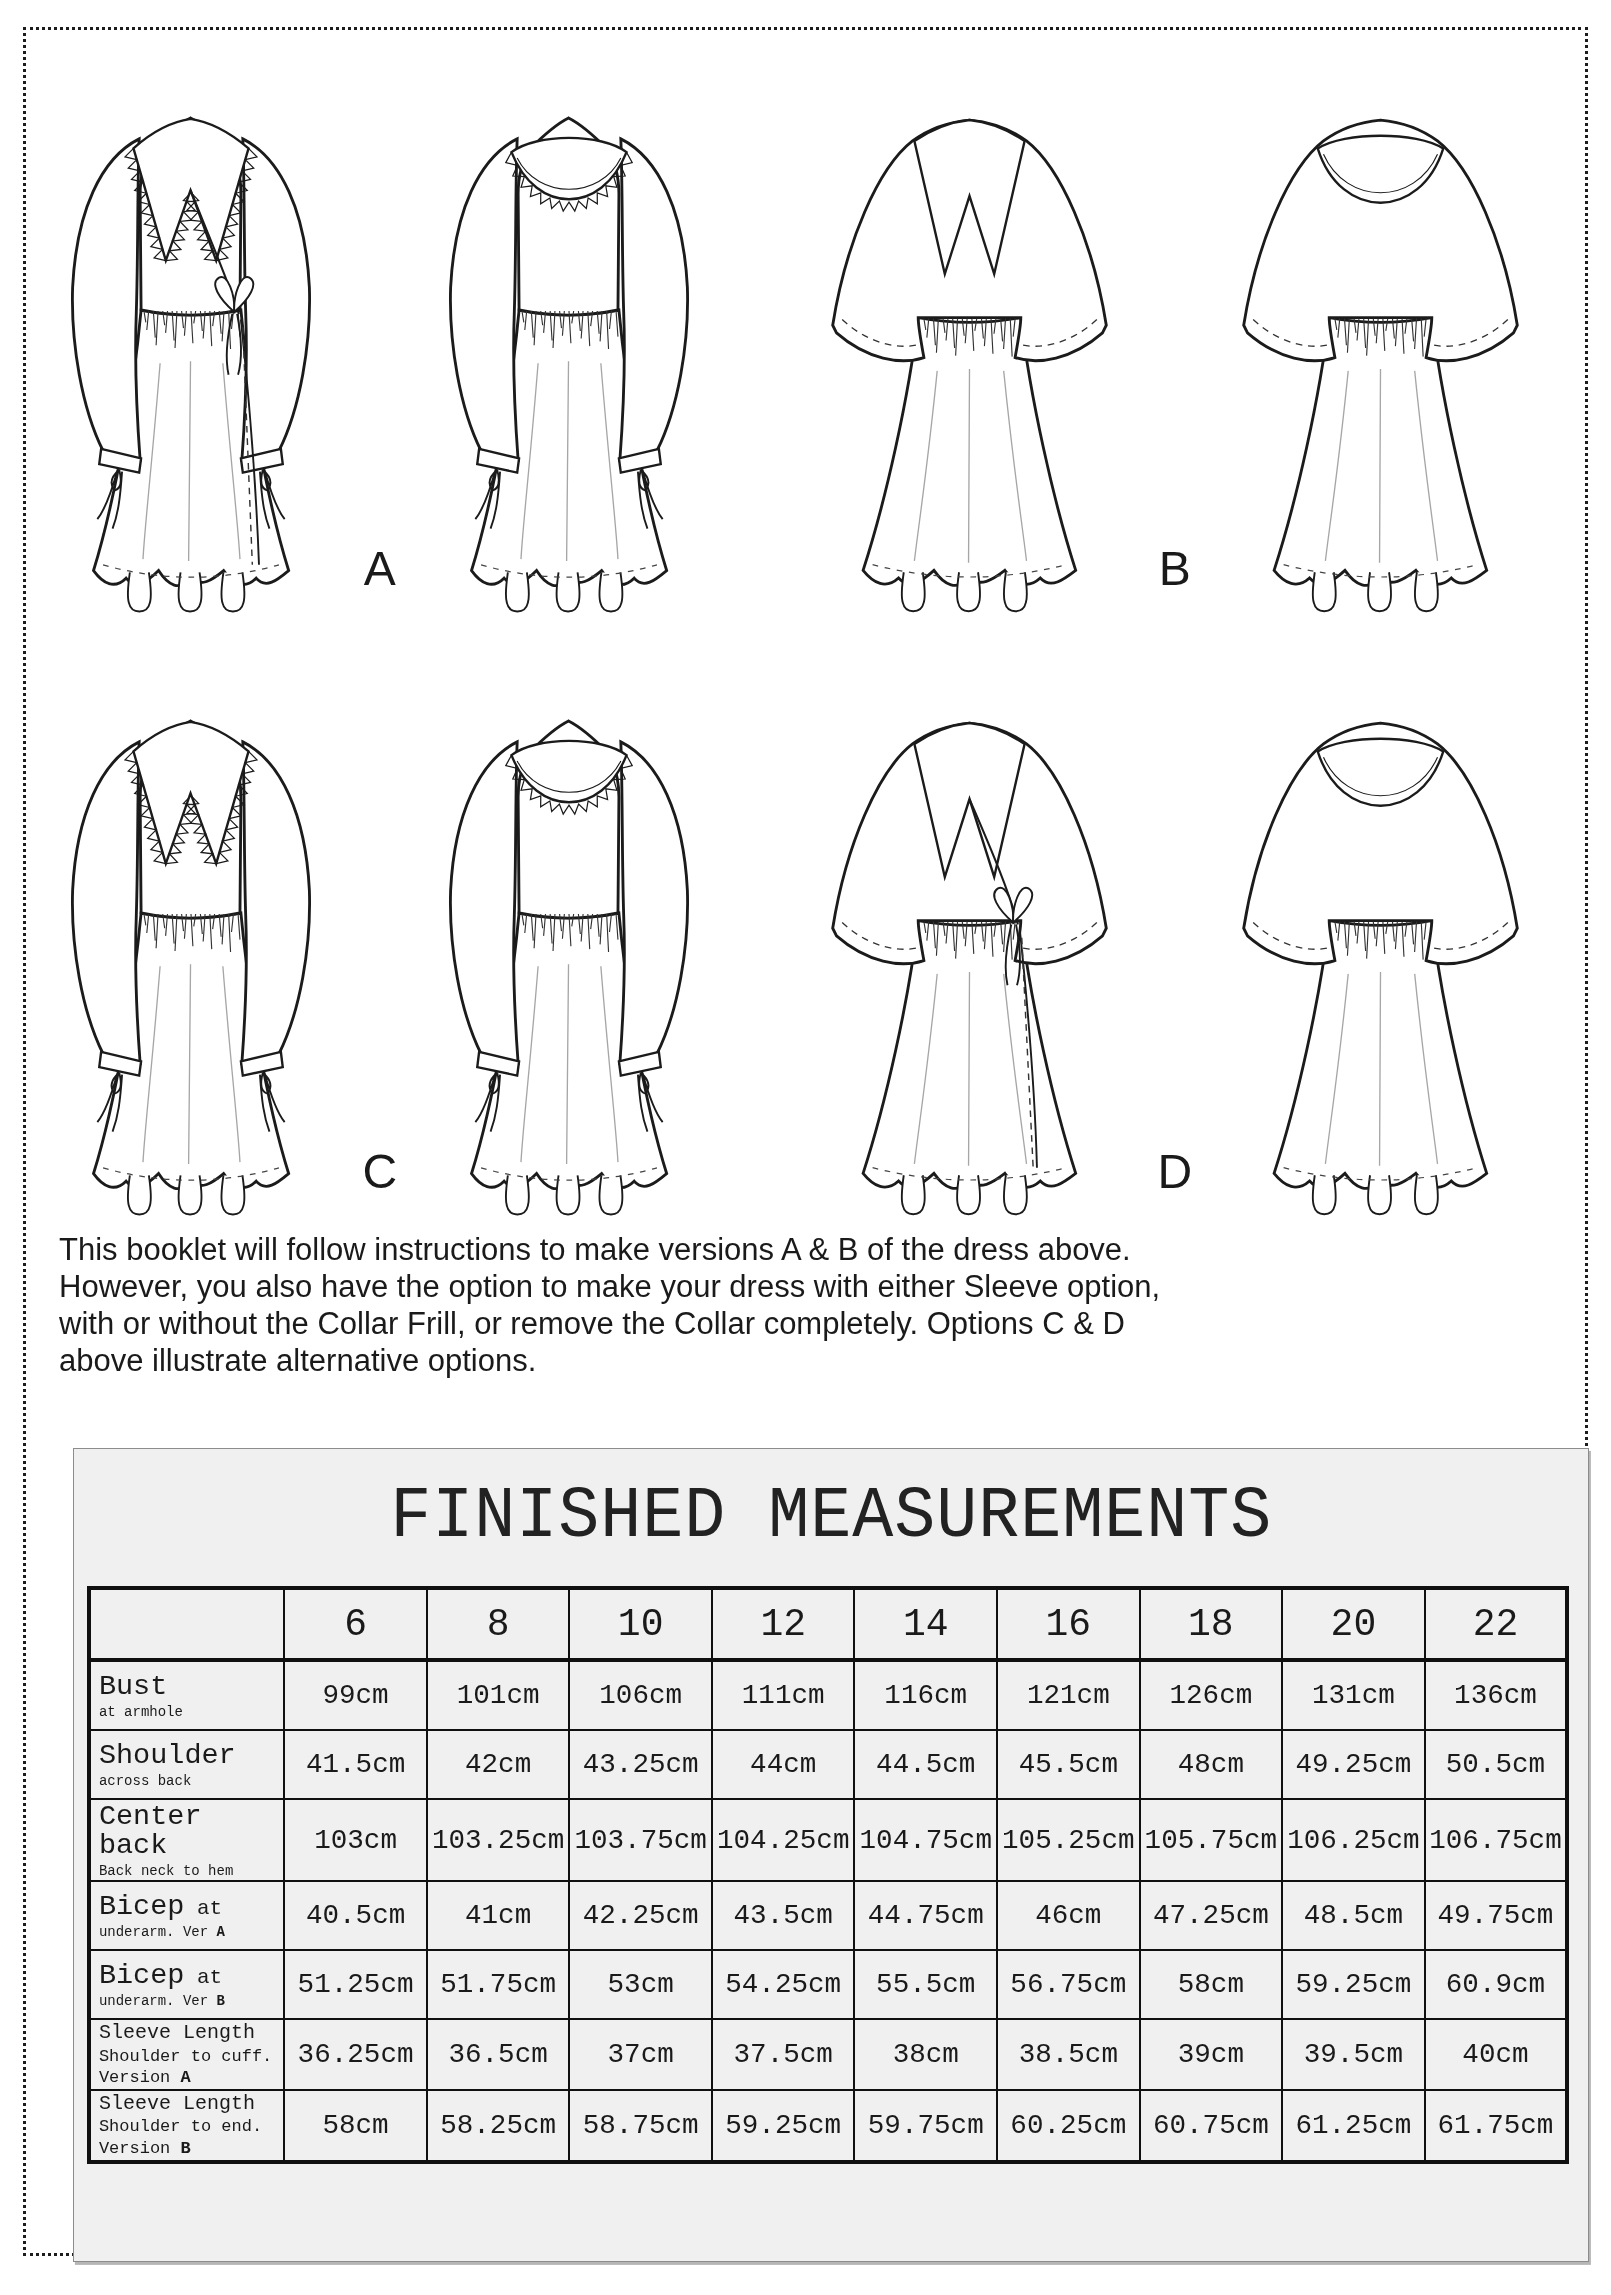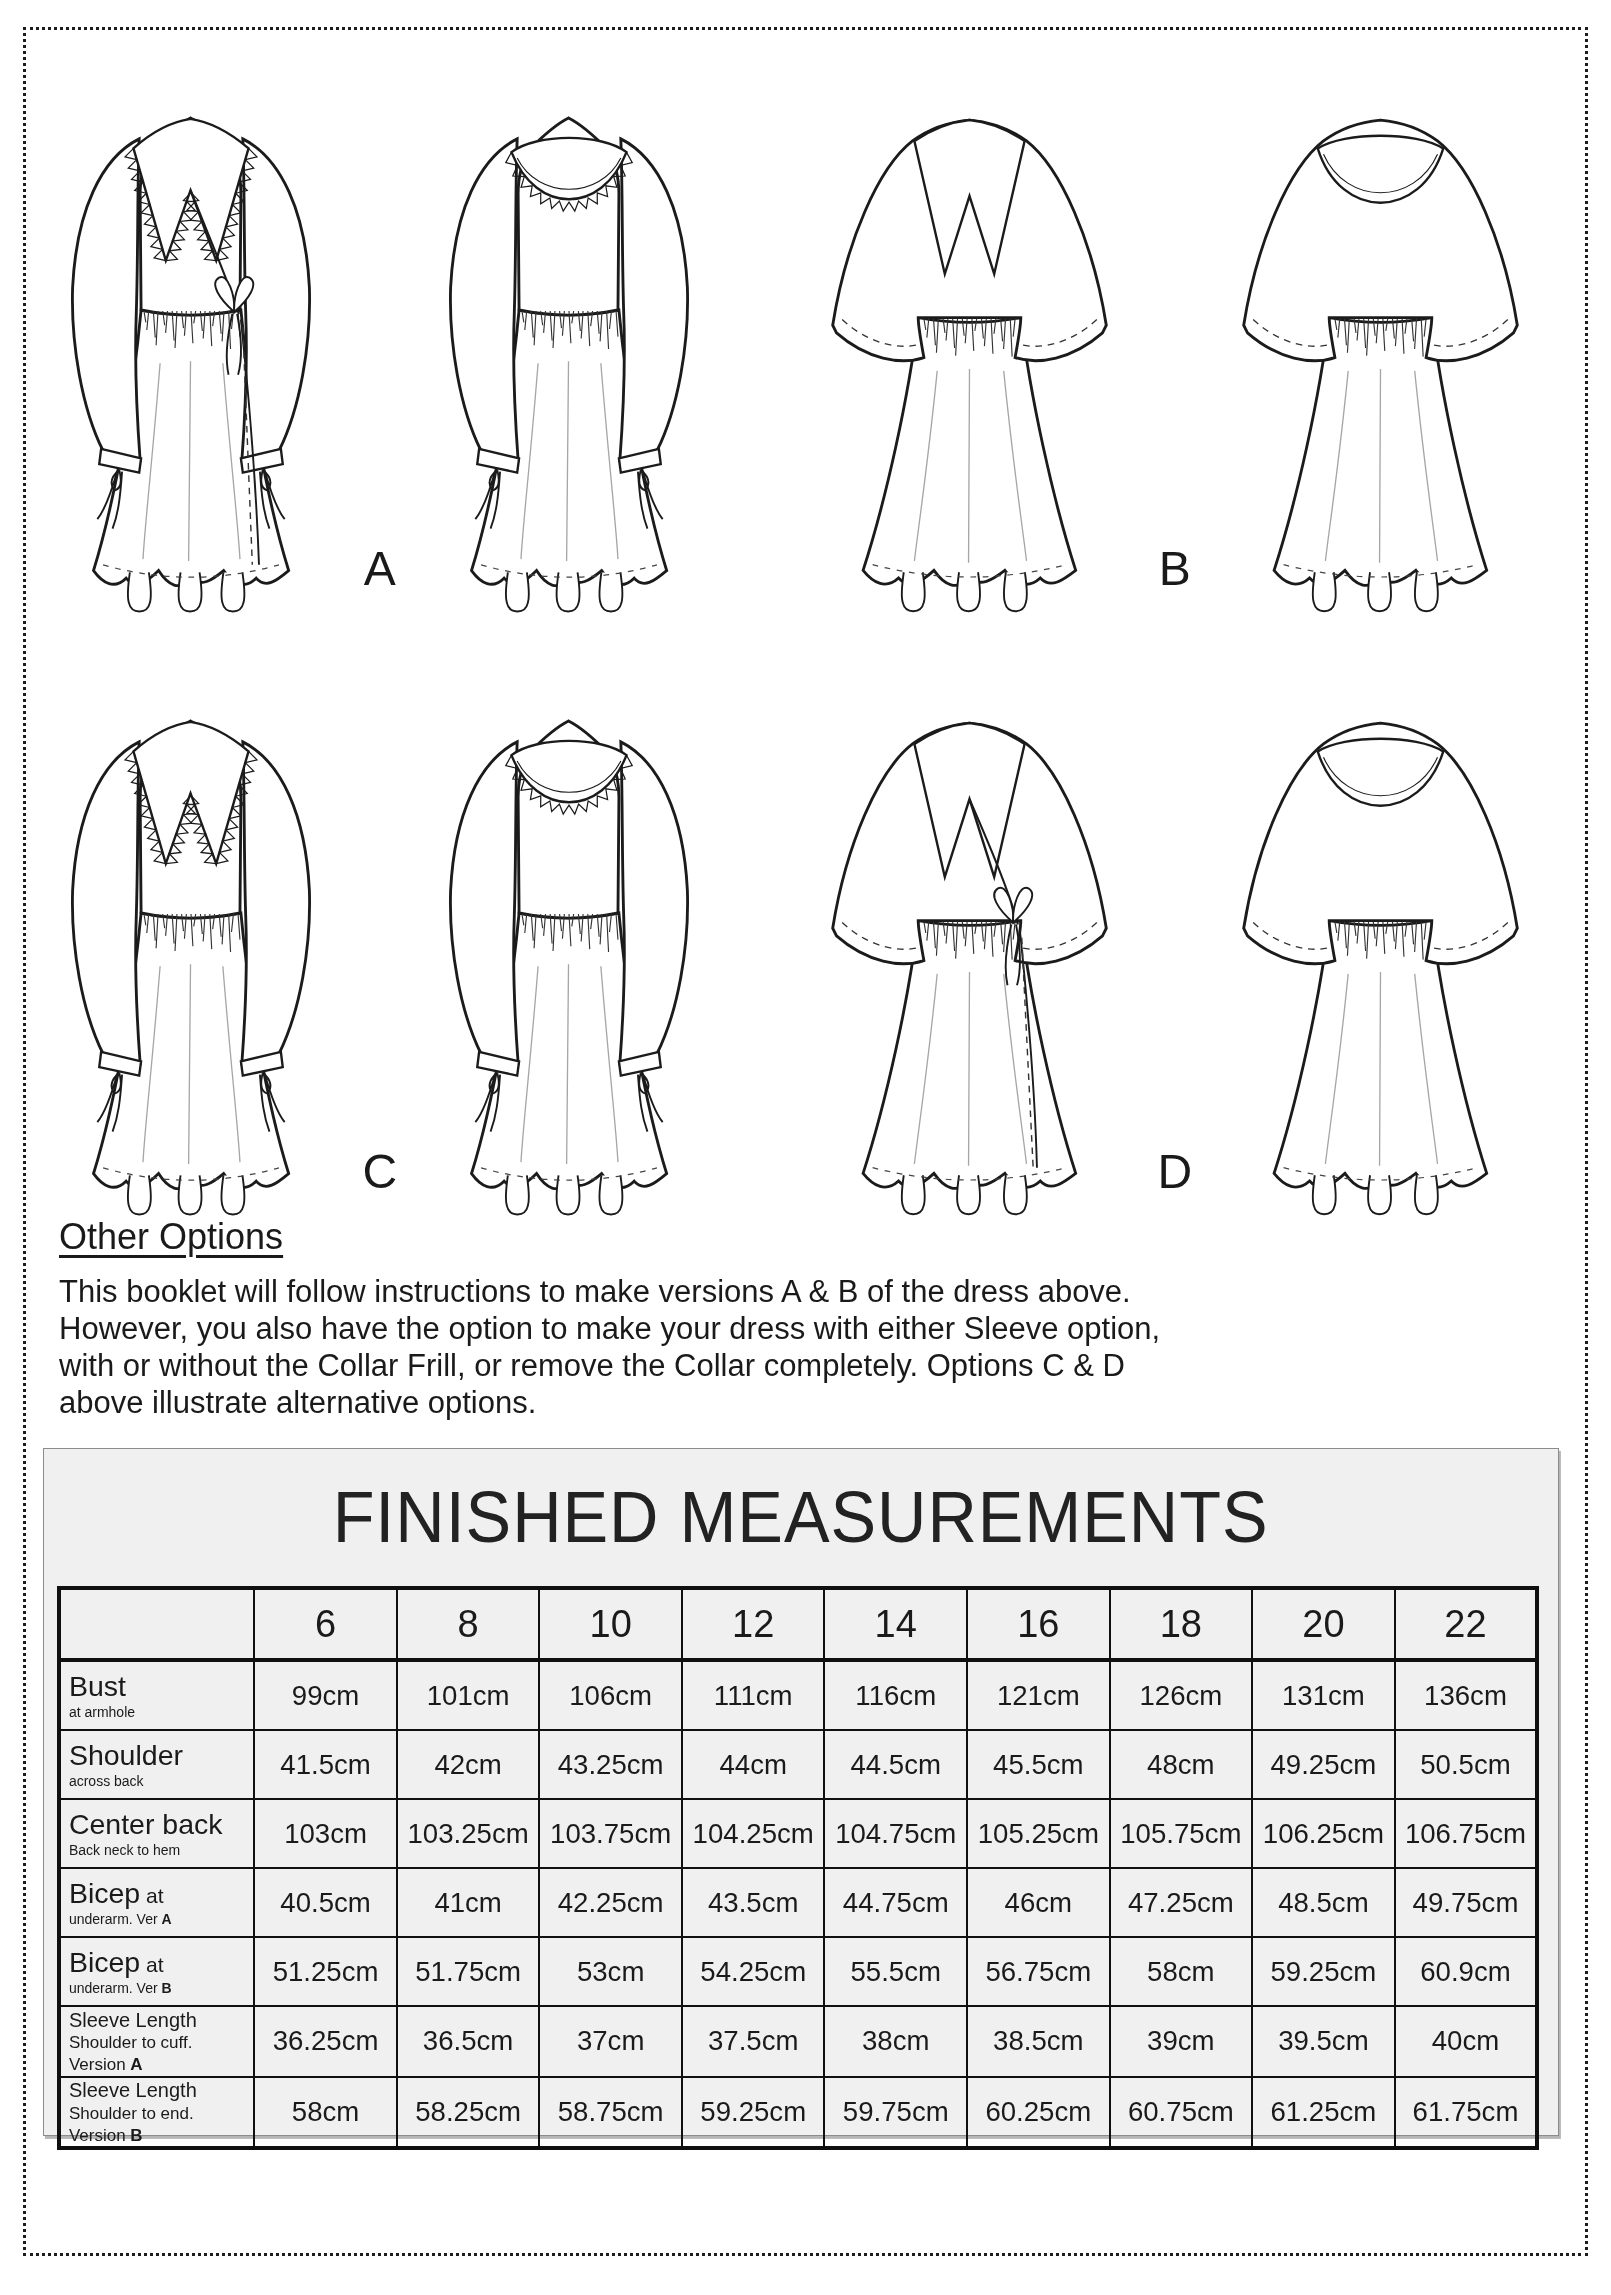--- a/index.html
+++ b/index.html
@@ -15,21 +15,21 @@
   .fig-d{left:808px;top:681px;}
   .dress-slot{flex:0 0 auto;line-height:0;}
   .fig-letter{align-self:flex-end;margin-bottom:27px;width:61px;text-align:center;font-size:48px;line-height:1;color:#1a1a1a;}
 
   
   .other-options{position:absolute;left:59px;top:1216px;width:1436px;}
   .other-options h2{margin:0;font-size:36px;font-weight:400;text-decoration:underline;text-decoration-thickness:2.9px;text-underline-offset:5.7px;}
   .other-options p{margin:15px 0 0 0;font-size:31px;line-height:37px;white-space:pre-line;}
 
   
-  .meas-box{position:absolute;left:43px;top:1448px;width:1516px;height:688px;background:#f0f0f0;border:1.9px solid #8c8c8c;box-shadow:1.9px 2.9px 0 rgba(110,110,110,.5);box-sizing:border-box;}
+  .meas-box{position:absolute;left:73px;top:1448px;width:1516px;height:814px;background:#f0f0f0;border:1.9px solid #8c8c8c;box-shadow:1.9px 2.9px 0 rgba(110,110,110,.5);box-sizing:border-box;font-family:Liberation Mono, monospace;}
   .meas-title{height:135px;display:flex;align-items:center;justify-content:center;}
   .meas-title span{font-size:72px;letter-spacing:1px;transform:scaleX(.95);white-space:nowrap;color:#222;}
   table.meas{position:absolute;left:13.3px;top:137px;width:1482px;border-collapse:collapse;table-layout:fixed;border:4.8px solid #101010;}
   table.meas th,table.meas td{border:2.9px solid #101010;padding:0;}
   table.meas thead th{height:68px;font-size:38px;font-weight:400;border-bottom-width:4.8px;text-align:center;}
   table.meas col.lblcol{width:195px;}
   table.meas tbody td{height:67px;font-size:27.6px;text-align:center;font-weight:400;}
   td.lbl{text-align:left !important;}
   td.lbl .lblwrap{display:flex;flex-direction:column;justify-content:center;padding:1.9px 1.9px 1.9px 7.6px;gap:4px;}
   .lbl-main{font-size:28.5px;line-height:1.02;}
@@ -208,21 +208,20 @@
           <path fill="none" stroke="#a6a6a6" stroke-width="1.4" d="M136,308 C126,408 116,474 112,508 M170,306 L169,510 M206,308 C216,408 226,474 230,508"></path>
           <path fill="#fff" stroke="#1b1b1b" stroke-width="3" d="M170,44 C148,46 126,54 110,66 C74,94 40,172 26,260 L30,268 C62,296 98,302 122,294 C118,272 116,260 116,252 L224,252 C224,260 222,272 218,294 C242,302 278,296 310,268 L314,260 C300,172 266,94 230,66 C214,54 192,46 170,44 Z"></path>
           <path fill="none" stroke="#333" stroke-width="1.4" stroke-dasharray="7 6" d="M36,254 C64,280 96,286 118,280 M304,254 C276,280 244,286 222,280"></path>
           <path fill="none" stroke="#333" stroke-width="1.2" d="M122.0,253 L124.0,265M127.1,253 L125.1,273M132.1,253 L134.1,281M137.2,253 L135.2,289M142.2,253 L144.2,268M147.3,253 L145.3,276M152.3,253 L154.3,284M157.4,253 L155.4,292M162.4,253 L164.4,271M167.5,253 L165.5,279M172.5,253 L174.5,287M177.6,253 L175.6,266M182.6,253 L184.6,274M187.7,253 L185.7,282M192.7,253 L194.7,290M197.8,253 L195.8,269M202.8,253 L204.8,277M207.9,253 L205.9,285M212.9,253 L214.9,293M218.0,253 L216.0,272"></path>
           <path fill="#fff" stroke="#1b1b1b" stroke-width="2.5" d="M104,74 C132,56 208,56 236,74 C212,150 128,150 104,74 Z"></path>
           <path fill="none" stroke="#1b1b1b" stroke-width="1.2" d="M110,80 C134,134 206,134 230,80"></path>
         </svg></div>
   </div>
 
   <div class="other-options">
-    <h2>Other Options</h2>
     <p>This booklet will follow instructions to make versions A &amp; B of the dress above.
 However, you also have the option to make your dress with either Sleeve option,
 with or without the Collar Frill, or remove the Collar completely. Options C &amp; D
 above illustrate alternative options.</p>
   </div>
 
   <div class="meas-box">
     <div class="meas-title">
       <span>FINISHED MEASUREMENTS</span>
     </div>

